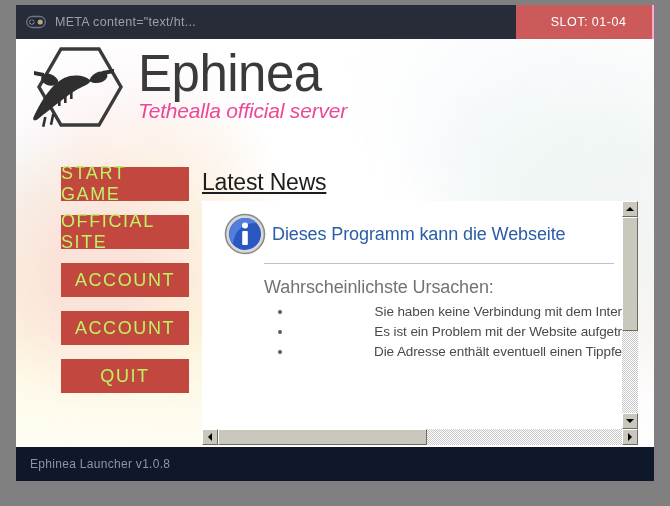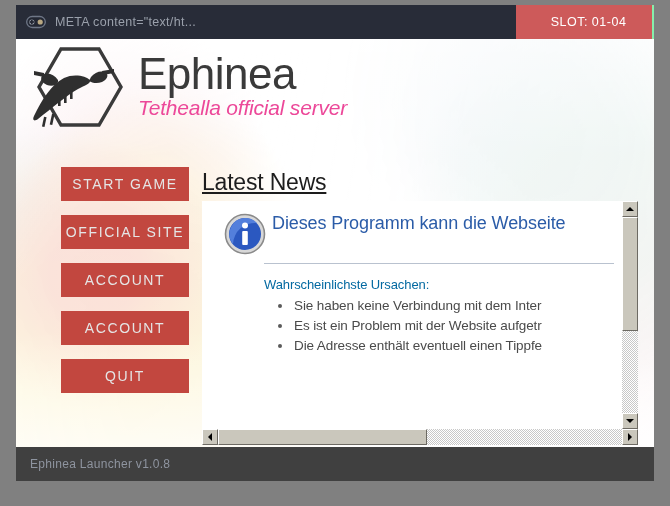--- a/index.html
+++ b/index.html
@@ -64,21 +64,21 @@
   }
   .tb-btn {
     flex: 0 0 auto;
     background: #cd5a5a;
     color: #ffffff;
     font-size: 12.5px;
     letter-spacing: .5px;
     display: flex;
     align-items: center;
     justify-content: center;
-    border-right: 2px solid #86efac;
+    border-right: 2px solid #f9a8d4;
     cursor: pointer;
     padding-left: 9px;
   }
   #slot-btn { width: 138px; }
   #lang-btn { width: 56px; }
 
   
   #body {
     position: absolute;
     left: 0; top: 34px;
@@ -120,21 +120,21 @@
     position: absolute;
     left: 0; top: 0;
     width: 400px; height: 96px;
     display: flex;
     align-items: center;
     padding-left: 12px;
   }
   #logo-mark { width: 104px; height: 86px; flex: 0 0 auto; }
   #logo-words { margin-left: 6px; }
   #logo-title {
-    font-size: 44px;
+    font-size: 51px;
     color: #3a3a3a;
     line-height: .95;
     letter-spacing: -.5px;
   }
   #logo-sub {
     font-size: 21px;
     color: #ec4899;
     font-style: italic;
     line-height: 1.25;
     letter-spacing: -.2px;
@@ -143,22 +143,22 @@
   
   #menu {
     position: absolute;
     left: 45px; top: 128px;
     width: 128px;
   }
   .menu-btn {
     width: 128px;
     height: 34px;
     background: #c2473f;
-    color: #e5e5e5;
-    font-size: 14px;
+    color: #bef264;
+    font-size: 18px;
     letter-spacing: 1.6px;
     display: flex;
     align-items: center;
     justify-content: center;
     margin-bottom: 14px;
     cursor: pointer;
     user-select: none;
   }
 
   
@@ -186,45 +186,45 @@
   #ie-page {
     position: absolute;
     left: 0; top: 0;
     width: 420px;
     height: 228px;
     background: #ffffff;
     overflow: hidden;
   }
   #ie-head {
     display: flex;
-    align-items: flex-start;
+    align-items: center;
     padding: 12px 0 0 22px;
   }
   .info-icon { width: 42px; height: 42px; flex: 0 0 auto; }
   #ie-headline {
     margin-left: 6px;
     font-size: 18px;
     color: #2b5ca8;
     white-space: nowrap;
     letter-spacing: -.1px;
   }
   #ie-rule {
     margin: 8px 0 0 62px;
     width: 350px;
     height: 1px;
     background: #b9c2cf;
   }
   #ie-body { padding: 13px 0 0 62px; }
   .ie-h {
-    font-size: 13px;
-    color: #0369a1;
+    font-size: 18px;
+    color: #737373;
     white-space: nowrap;
     letter-spacing: -.1px;
   }
-  .ie-list { list-style: none; margin: 4px 0 0 0; }
+  .ie-list { list-style: none; margin: 4px 0 0 0; text-align: right; }
   .ie-list li {
     font-size: 13.5px;
     color: #4a4a4a;
     white-space: nowrap;
     letter-spacing: -.1px;
     position: relative;
     padding-left: 30px;
     line-height: 20px;
   }
   .ie-list li::before {
@@ -331,21 +331,21 @@
   }
   #hleft  { left: 0;   top: 0; }
   #hright { left: 420px; top: 0; }
 
   
   #statusbar {
     position: absolute;
     left: 0; top: 442px;
     width: 638px;
     height: 34px;
-    background: #404040;
+    background: #0f172a;
     display: flex;
     align-items: center;
     padding-left: 14px;
   }
   #status-text {
     color: #8e949f;
     font-size: 12px;
     letter-spacing: .3px;
   }
 </style>

